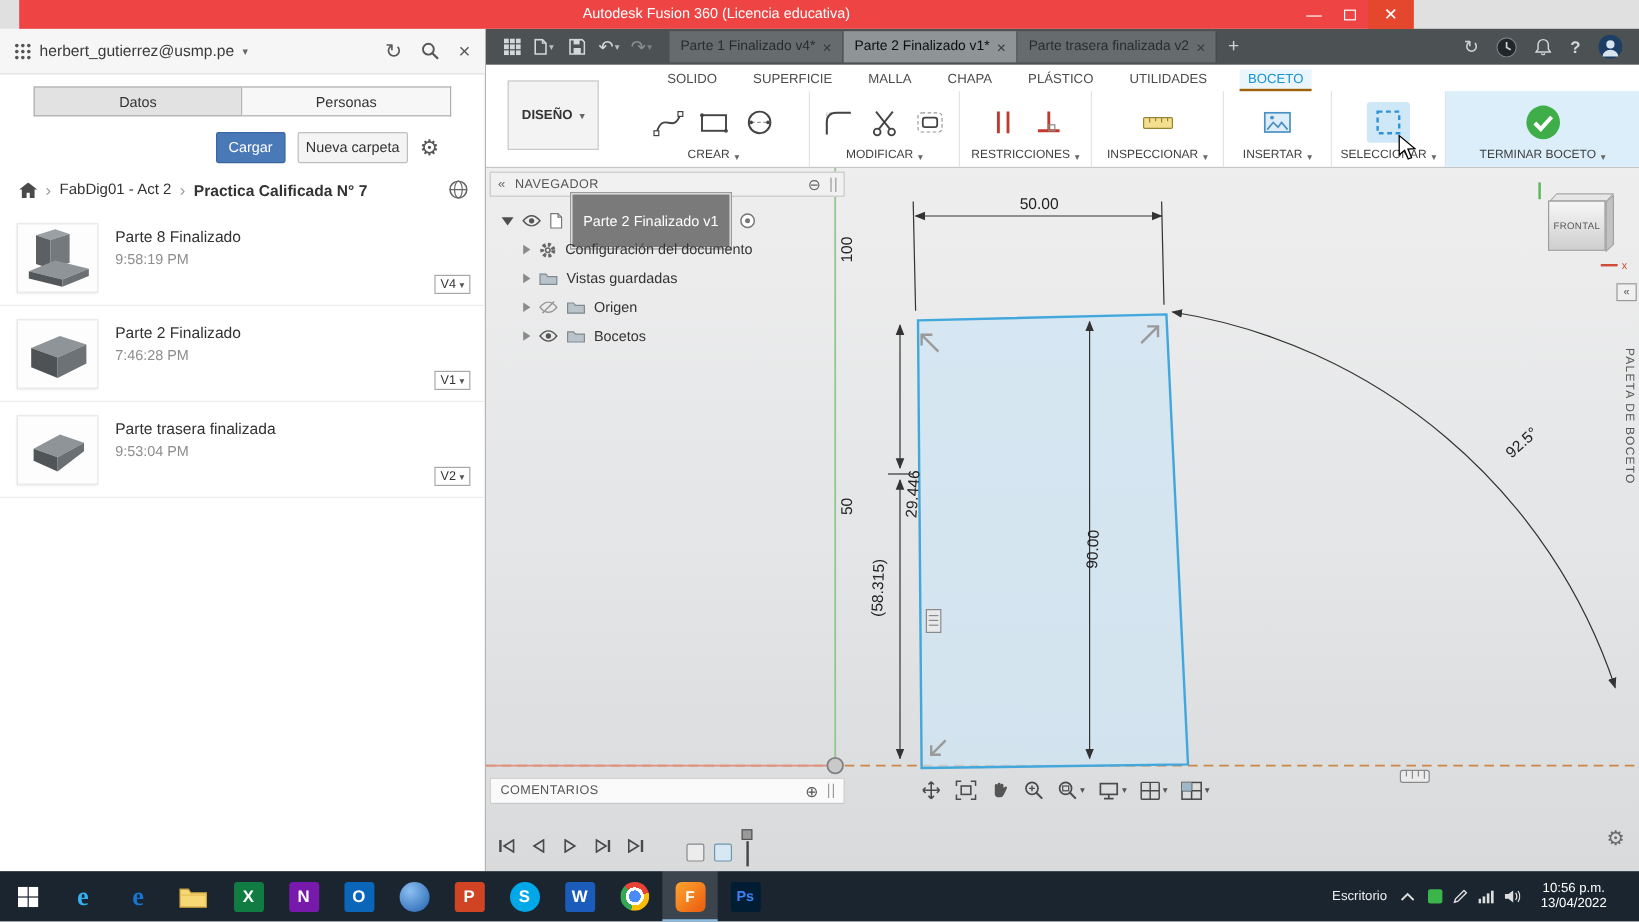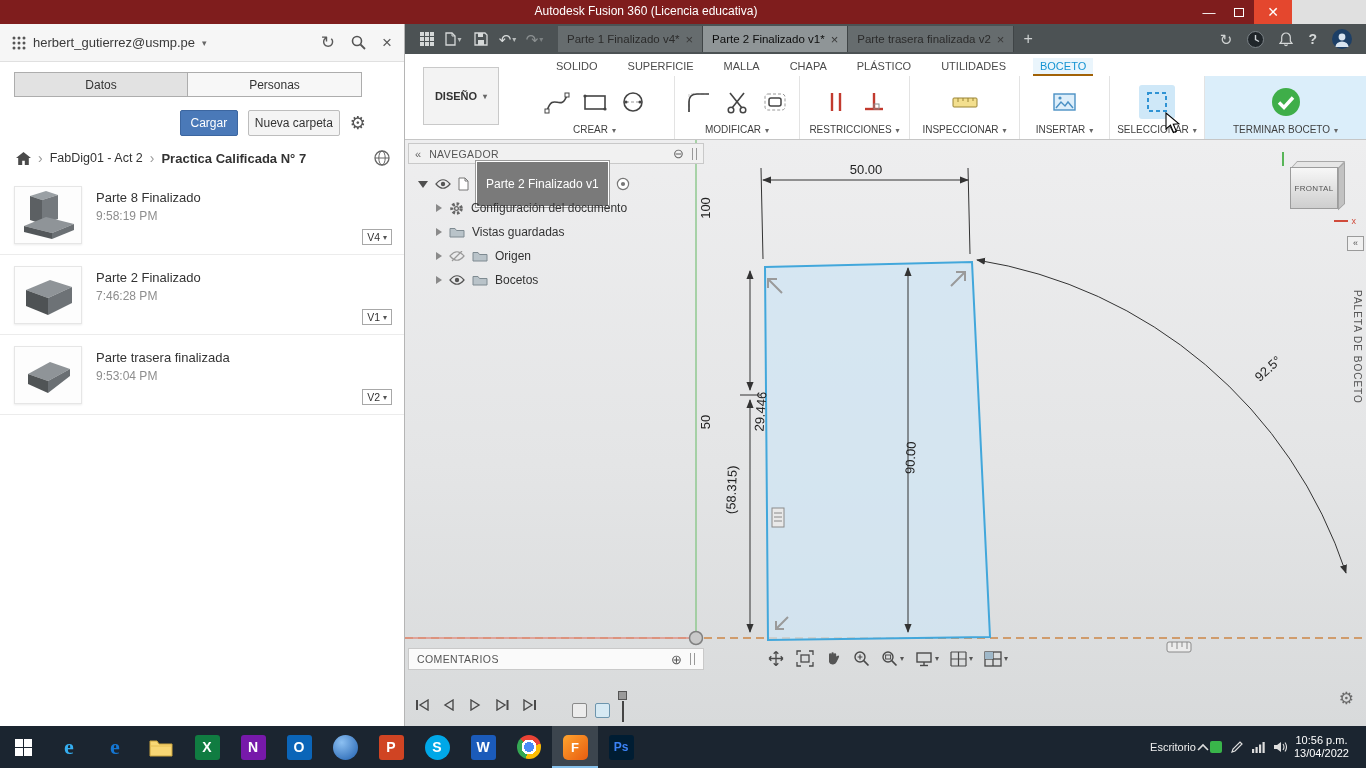--- a/index.html
+++ b/index.html
@@ -1,36 +1,36 @@
 <!DOCTYPE html>
 <html><head>
 <meta charset="utf-8">
 <style>
 *{margin:0;padding:0;box-sizing:border-box}
 body{width:1366px;height:768px;position:relative;overflow:hidden;font-family:"Liberation Sans",sans-serif;font-size:12px;color:#333;background:#e0e0e0}
 svg{display:block}
 i{font-style:normal}
 
 
-#titlebar{position:absolute;left:0;top:0;width:1292px;height:24px;background:#7f1d1d;z-index:80}
+#titlebar{position:absolute;left:16px;top:0;width:1162px;height:24px;background:#ef4444;z-index:80}
 #titlebar .t{position:absolute;left:120px;right:120px;top:4px;text-align:center;color:#fff;font-size:12px}
 .winbtns{position:absolute;right:0;top:0;height:24px;display:flex}
 .winbtn{width:30px;height:24px;display:flex;align-items:center;justify-content:center;color:#fff;font-size:13px}
 .winbtn.max span{width:10px;height:9px;border:1.5px solid #fff;display:block}
 .winbtn.close{width:38px;background:#e4472e;font-size:14px}
 
 
 #left-panel{position:absolute;left:0;top:24px;width:405px;height:702px;background:#fff;border-right:1px solid #b5b5b5;z-index:40}
 .lp-header{height:38px;background:#f6f6f6;border-bottom:1px solid #e0e0e0;display:flex;align-items:center;padding:0 12px;gap:7px}
 .lp-email{font-size:13px;color:#3a3a3a}
 .lp-caret{color:#666;font-size:9px}
 .lp-tools{margin-left:auto;display:flex;gap:16px;align-items:center;color:#5a5a5a}
 .t-refresh{font-size:17px;line-height:1}
 .t-close{font-size:17px;line-height:1}
-.lp-tabs{display:flex;padding:10px 14px 0}
+.lp-tabs{display:flex;justify-content:center;padding:10px 14px 0}
 .lp-tab{width:174px;height:25px;border:1px solid #adadad;background:#f7f7f7;font-size:12px;color:#333;font-family:inherit}
 .lp-tab.active{background:#e2e2e2}
 .lp-tab+.lp-tab{border-left-width:0}
 .lp-actions{display:flex;align-items:center;justify-content:flex-end;gap:10px;padding:13px 38px 0 0}
 .btn-blue{min-width:58px;height:26px;background:#4a79b8;border:1px solid #3c66a0;color:#fff;font-size:12px;border-radius:2px;font-family:inherit}
 .btn-light{min-width:92px;height:26px;background:#f4f4f4;border:1px solid #bdbdbd;color:#333;font-size:12px;border-radius:2px;font-family:inherit}
 .lp-gear{font-size:18px;color:#555;line-height:1}
 .lp-breadcrumb{display:flex;align-items:center;gap:7px;padding:14px 14px 9px 16px}
 .lp-breadcrumb .sep{color:#999;font-size:14px}
 .crumb{font-size:12.5px;color:#333}
@@ -137,21 +137,21 @@
 .sq{width:25px;height:25px;border-radius:3px;display:flex;align-items:center;justify-content:center;font-weight:bold;font-size:14px;color:#fff}
 .rnd{border-radius:50%}
 .eletter{font-size:22px;font-weight:bold;color:#35aef0;font-family:"Liberation Serif",serif}
 .eletter.edge{color:#1576d2}
 .xl{background:#107c41}.on{background:#7719aa}.ol{background:#0b65b8}.pp{background:#d04423}.wd{background:#1b5bba}
 .skype{background:#00a8e8}
 .bluesphere{background:radial-gradient(circle at 35% 30%,#8cc0f2,#1f5fae)}
 .chrome{width:24px;height:24px;border-radius:50%;background:radial-gradient(circle,#4a8cf7 0 5px,#fff 5px 7.5px,rgba(0,0,0,0) 7.5px),conic-gradient(from -45deg,#ea4335 0 120deg,#fbbc04 120deg 240deg,#34a853 240deg 360deg)}
 .fusion{width:25px;height:25px;border-radius:5px;background:linear-gradient(135deg,#ffa42e,#e85c10);color:#fff;font-weight:bold;font-size:13px;display:flex;align-items:center;justify-content:center}
 .ps{background:#001d33;color:#3b82f6;font-size:12px}
-.tb-right{margin-left:auto;display:flex;align-items:center;gap:1px;padding-right:4px}
+.tb-right{margin-left:auto;display:flex;align-items:center;gap:11px;padding-right:4px}
 .tb-desktop{font-size:11px;color:#eee}
 .tray{display:flex;align-items:center;gap:9px;color:#ddd}
 .tr-green{width:12px;height:12px;background:#39b54a;border-radius:2px}
 .clock{text-align:center;font-size:11px;line-height:13px;padding:0 6px}
 .show-desk{width:6px;border-left:1px solid #3a4755}
 </style>
 </head>
 <body>
 
 <div id="titlebar">

